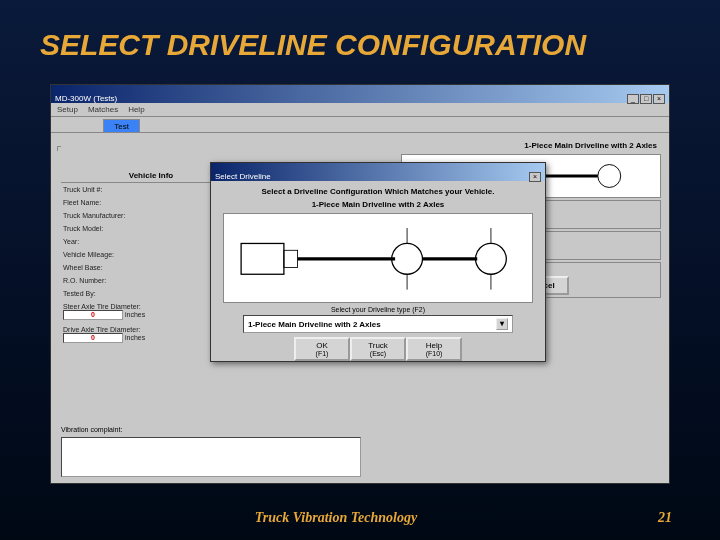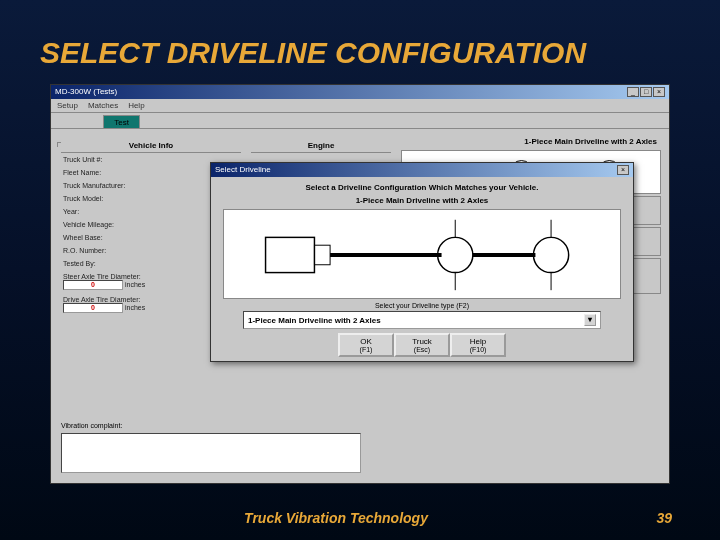--- a/index.html
+++ b/index.html
@@ -8,82 +8,82 @@
     background: linear-gradient(180deg, #0a1a3a 0%, #051028 50%, #000814 100%);
     font-family: Arial, sans-serif;
     overflow: hidden;
     position: relative;
   }
   .slide-title {
     color: #e8a838;
     font-style: italic;
     font-weight: bold;
     font-size: 30px;
-    padding: 36px 40px 10px;
+    padding: 28px 40px 10px;
     font-family: "Comic Sans MS", cursive, sans-serif;
   }
   .footer {
     position: absolute;
     bottom: 14px; left: 0; right: 0;
     display: flex; justify-content: space-between;
     padding: 0 48px 0 0;
     color: #e8a838;
     font-style: italic;
     font-weight: bold;
     font-size: 14px;
-    font-family: Liberation Sans, sans-serif;
+    font-family: Liberation Serif, serif;
   }
   .footer .center { flex:1; text-align:center; }
   .footer .page { width: 40px; text-align:right; }
 
   .app-window {
     position: absolute;
     left: 50px; top: 84px;
     width: 620px; height: 400px;
     background: #c8c8c8;
     border: 1px solid #333;
     font-size: 9px;
   }
   .titlebar {
     height: 14px;
     background: linear-gradient(90deg, #0a246a, #a6caf0);
     color: #fff;
     font-size: 8px;
-    padding: 2px 4px;
+    padding: 9px 4px;
     display:flex; justify-content:space-between;
   }
   .titlebar .btns{ display:flex; gap:1px; }
   .titlebar .btn{ width:12px; height:10px; background:#c8c8c8; border:1px solid #555; font-size:7px; text-align:center; line-height:8px; color:#000;}
   .menubar {
     height: 14px; background:#c8c8c8; border-bottom:1px solid #888;
     display:flex; gap:10px; padding:2px 6px; font-size:8px; color:#333;
   }
   .tabs { height:16px; display:flex; padding:2px 6px 0; gap:2px; border-bottom:1px solid #888;}
-  .tab { padding:2px 10px; background:#0f766e; border:1px solid #888; border-bottom:none; font-size:8px;}
+  .tab { padding:2px 10px; background:#3b82f6; border:1px solid #888; border-bottom:none; font-size:8px;}
   .tab.active{ background:#c8c8c8; font-weight:bold;margin-top:27px;}
   .app-body{ position:relative; height:calc(100% - 44px); padding:6px; }
   .col{ position:absolute; background:#c8c8c8; }
   .col-left{ left:10px; top:10px; width:180px; }
   .col-mid{ left:200px; top:10px; width:140px; }
   .col-right{ left:350px; top:6px; width:260px; }
-  .section-head{ font-weight:bold; font-size:8px; text-align:center; padding:2px 0; border-bottom:1px solid #888;}
+  .section-head{ font-weight:bold; font-size:8px; text-align:center; padding:2px 0; border-bottom:1px solid #888;margin-top:26px;}
   .field-row{ font-size:7px; color:#222; padding:3px 2px; }
   .field-row .input{ display:inline-block; background:#fff; border:1px inset #999; height:10px; width:60px; vertical-align:middle;}
   .red{ color:#c00; font-weight:bold; }
   .schema-label{ font-weight:bold; font-size:8px; text-align:right; padding:2px 4px; }
   .rt-box{ font-size:7px; border:1px solid #888; padding:2px; margin:2px 0;}
   .rt-val{ display:inline-block; background:#fff; border:1px inset #999; padding:0 6px; font-weight:bold;}
   .check-accel{ display:inline-block; padding:3px 12px; background:#d4d4d4; border:2px outset #eee; font-size:8px; font-weight:bold;}
   .vib-area{ position:absolute; left:10px; bottom:10px; width:300px; height:40px; background:#fff; border:1px inset #999; font-size:7px; padding:2px;}
 
   
   .modal{
     position:absolute;
     left:210px; top:162px;
-    width:424px; height:200px;
+    width:336px; height:200px;
     background:#c8c8c8;
     border:1px solid #333;
     box-shadow: 2px 2px 6px rgba(0,0,0,.5);
   }
   .modal .titlebar{ height:14px; }
   .modal-body{ padding:4px 12px; font-size:8px; }
   .modal-body .instr{ font-weight:bold; text-align:center; padding:2px 0;}
   .modal-body .config-name{ font-weight:bold; text-align:center; font-size:8px; padding:2px 0;}
   .diagram{ background:#fff; border:1px solid #888; height:90px; margin:2px 0; position:relative; }
   .sel-label{ font-size:7px; text-align:center; padding:1px 0;}
@@ -224,14 +224,14 @@
         <span>Help</span>
         <span class="sub">(F10)</span>
       </div>
     </div>
   </div>
 </div>
 
 <div class="footer">
   <span style="width:40px;"></span>
   <span class="center">Truck Vibration Technology</span>
-  <span class="page">39</span>
+  <span class="page">21</span>
 </div>
 
 </body></html>

